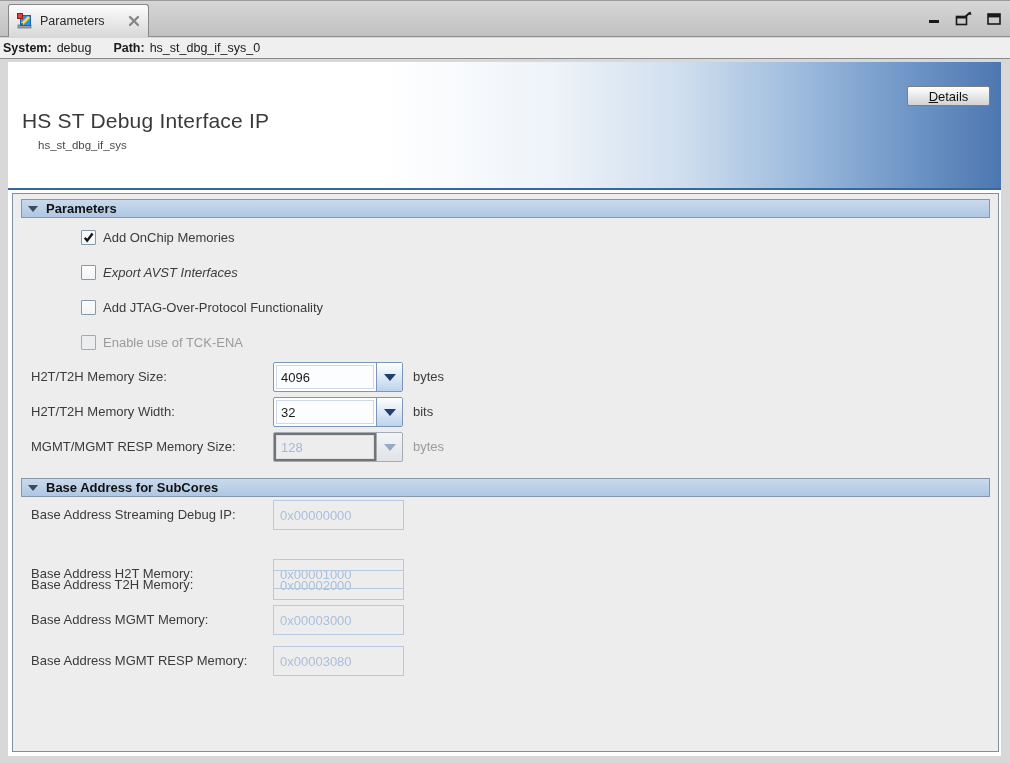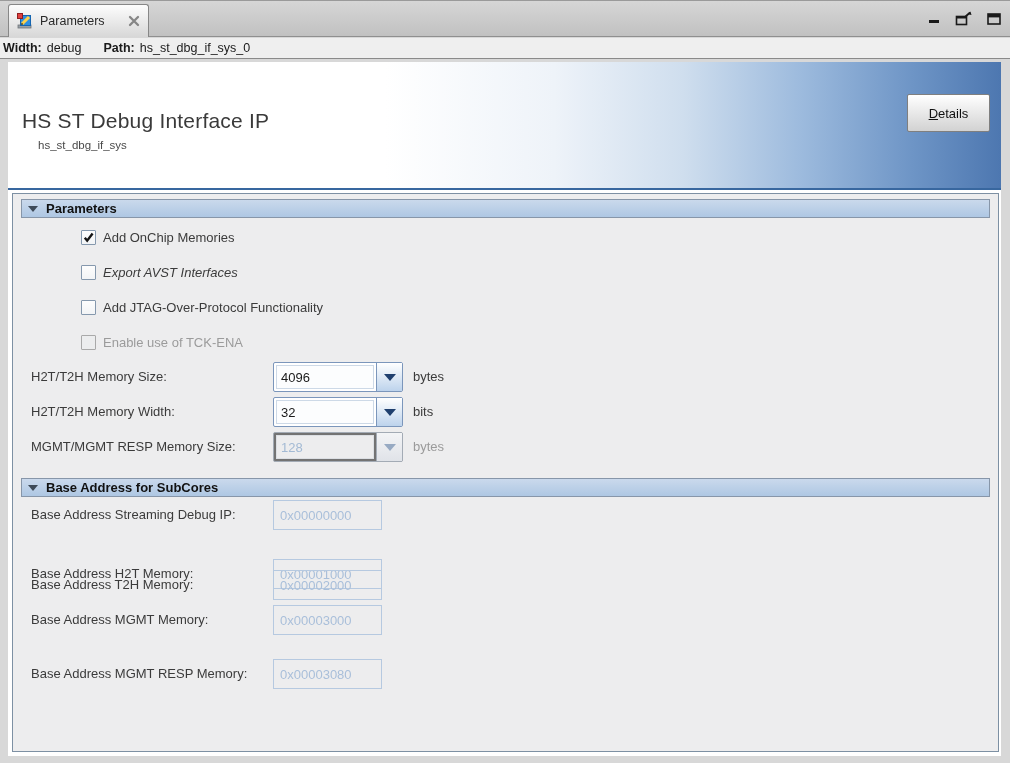--- a/index.html
+++ b/index.html
@@ -58,21 +58,21 @@
   }
   .title {
     position:absolute; left:14px; top:47px;
     font-size:21px; color:#3a3a3a; letter-spacing:0.2px;
   }
   .subtitle {
     position:absolute; left:30px; top:77px;
     font-size:11.5px; color:#4a4a4a;
   }
   .details {
-    position:absolute; right:11px; top:32px; width:83px; height:38px;
+    position:absolute; right:11px; top:24px; width:83px; height:20px;
     background:linear-gradient(#ffffff,#d2d2d2);
     border:1px solid #7f7f7f; border-radius:2px;
     font-family:"Liberation Sans", sans-serif;
     font-size:13px; color:#111; cursor:pointer;
   }
   .details u { text-decoration:underline; }
 
   
   .parampanel {
     position:absolute; left:4px; top:131px; width:987px; height:559px;
@@ -130,21 +130,21 @@
   .tri-down {
     width:0; height:0; border-left:6px solid transparent; border-right:6px solid transparent;
     border-top:7px solid #1f3f6e;
   }
   .combo.disabled { border-color:#a3abb5; background:#737373; }
   .combo.disabled input { background:#ededee; border-color:#dcdfe3; color:#a3bad4; }
   .combo.disabled .arrowbtn { background:linear-gradient(#f3f4f6,#e0e3e8); border-left-color:#a3abb5; cursor:default; }
   .combo.disabled .tri-down { border-top-color:#97aac3; }
 
   .basefield {
-    position:absolute; left:260px; top:0; width:109px; height:30px;
+    position:absolute; left:260px; top:0; width:131px; height:30px;
     border:1px solid #b6c9e0; background:transparent;
     font-family:"Liberation Sans", sans-serif; font-size:13px; color:#a9bfda;
     padding:0 6px; outline:none;
   }
 </style>
 </head>
 <body>
 
 <div class="app">
 
@@ -183,21 +183,21 @@
       <span>
         <svg width="16" height="16" viewBox="0 0 16 16">
           <rect x="2" y="3" width="12" height="10" fill="none" stroke="#1a1a1a" stroke-width="1.6"></rect>
           <rect x="2" y="3" width="12" height="3.4" fill="#1a1a1a"></rect>
         </svg>
       </span>
     </div>
   </div>
 
   <div class="infobar">
-    <span class="b">Width:</span>
+    <span class="b">System:</span>
     <span class="v">debug</span>
     <span class="b gap">Path:</span>
     <span class="v">hs_st_dbg_if_sys_0</span>
   </div>
 
   <div class="content">
 
     <div class="banner">
       <div class="title">HS ST Debug Interface IP</div>
       <div class="subtitle">hs_st_dbg_if_sys</div>
@@ -286,20 +286,20 @@
       <div class="row" style="top:376px;">
         <span class="flabel">Base Address T2H Memory:</span>
         <input class="basefield" readonly="" value="0x00002000" style="">
       </div>
 
       <div class="row" style="top:411px;">
         <span class="flabel">Base Address MGMT Memory:</span>
         <input class="basefield" readonly="" value="0x00003000" style="">
       </div>
 
-      <div class="row" style="top:465px;padding-left:42px;">
+      <div class="row" style="top:452px;padding-left:42px;">
         <span class="flabel">Base Address MGMT RESP Memory:</span>
         <input class="basefield" readonly="" value="0x00003080" style="">
       </div>
 
     </div>
   </div>
 </div>
 
 </body></html>

